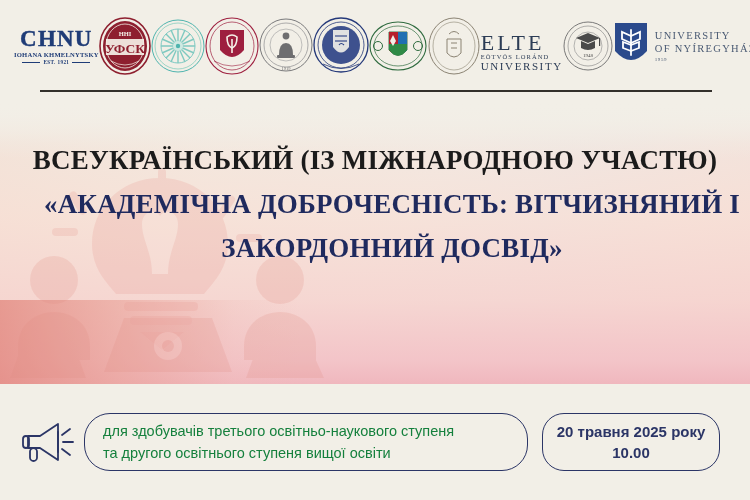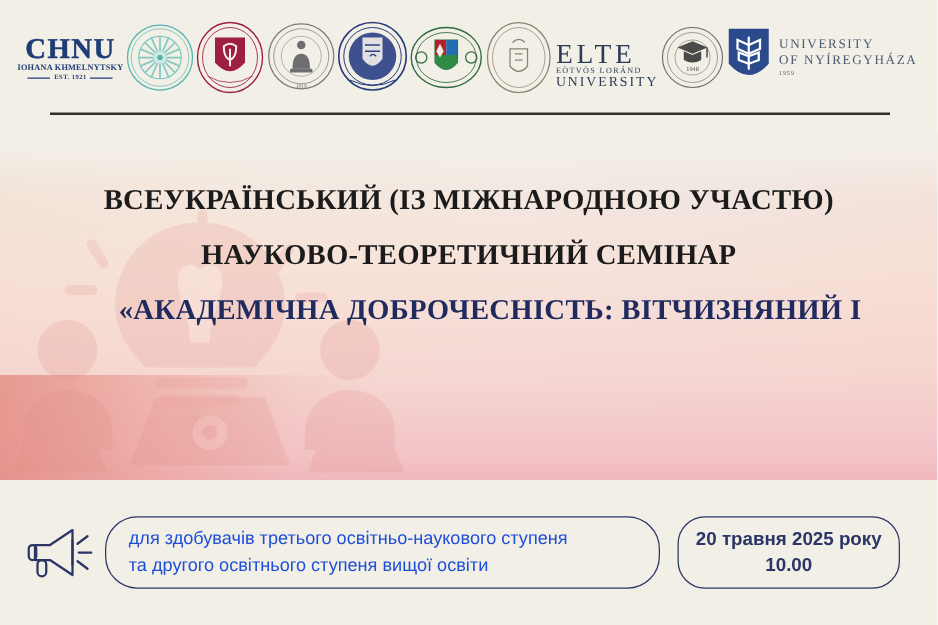--- a/index.html
+++ b/index.html
@@ -196,21 +196,21 @@
     position: absolute;
     left: 0;
     top: 138px;
     width: 750px;
     z-index: 4;
     text-align: center;
   }
   .title-line {
     font-family: "Liberation Serif", serif;
     font-weight: bold;
-    font-size: 23px;
+    font-size: 27px;
     letter-spacing: 0.2px;
     line-height: 44px;
     white-space: nowrap;
   }
   .title-dark { color: #1b1b1b; }
   .title-navy { color: #1f2a5e; padding-left: 34px; }
 
   
   .bottom-bar {
     position: absolute;
@@ -237,21 +237,21 @@
     border-radius: 26px;
     box-sizing: border-box;
     display: flex;
     flex-direction: column;
     justify-content: center;
     padding: 6px 18px;
   }
   .audience-box div {
     font-family: "Liberation Sans", sans-serif;
     font-size: 14.5px;
-    color: #1d4ed8;
+    color: #15803d;
     line-height: 22px;
     white-space: nowrap;
   }
   .date-box {
     flex: 0 0 auto;
     margin-left: 14px;
     width: 178px;
     min-height: 58px;
     border: 1.4px solid #2b3566;
     border-radius: 22px;
@@ -321,20 +321,31 @@
         <div class="chnu-main">CHNU</div>
         <div class="chnu-sub">IOHANA KHMELNYTSKY</div>
         <div class="chnu-est">
           <span class="bar"></span>
           <span class="yr">EST. 1921</span>
           <span class="bar"></span>
         </div>
       </div>
     </div>
 
+    <div class="logo">
+      <svg width="52" height="58" viewBox="0 0 52 58">
+        <ellipse cx="26" cy="29" rx="25" ry="28" fill="none" stroke="#8e1f2f" stroke-width="1.6"></ellipse>
+        <ellipse cx="26" cy="29" rx="22" ry="25" fill="#8e1f2f"></ellipse>
+        <ellipse cx="26" cy="29" rx="19" ry="22" fill="none" stroke="#f3efe6" stroke-width="0.8"></ellipse>
+        <path d="M7 22 L45 22 L45 38 L7 38 Z" fill="#f5f1e8" opacity="0.92"></path>
+        <text x="26" y="19" font-family="Liberation Serif, serif" font-size="6.5" font-weight="bold" fill="#f5f1e8" text-anchor="middle">ННІ</text>
+        <text x="26" y="36" font-family="Liberation Serif, serif" font-size="13.5" font-weight="bold" fill="#8e1f2f" text-anchor="middle">УФСК</text>
+        <path d="M12 44 Q26 52 40 44" fill="none" stroke="#f5f1e8" stroke-width="0.7"></path>
+      </svg>
+    </div>
 
     <div class="logo">
       <svg width="54" height="56" viewBox="0 0 54 56">
         <circle cx="27" cy="28" r="26" fill="none" stroke="#4fb4ae" stroke-width="1"></circle>
         <circle cx="27" cy="28" r="23" fill="none" stroke="#79c8b8" stroke-width="0.7"></circle>
         <circle cx="27" cy="28" r="17" fill="none" stroke="#6fc4bd" stroke-width="0.9"></circle>
         <g stroke="#7fc9c0" stroke-width="1.4">
           <line x1="27" y1="11" x2="27" y2="45"></line>
           <line x1="10" y1="28" x2="44" y2="28"></line>
           <line x1="15" y1="16" x2="39" y2="40"></line>
@@ -455,22 +466,22 @@
         <div class="nw-est">1959</div>
       </div>
     </div>
 
   </div>
 
   <div class="divider"></div>
 
   <div class="titles">
     <div class="title-line title-dark">ВСЕУКРАЇНСЬКИЙ (ІЗ МІЖНАРОДНОЮ УЧАСТЮ)</div>
-    <div class="title-line title-dark">НАУКОВО-ТЕОРЕТИЧНИЙ СЕМІНАР</div>
     <div class="title-line title-navy">«АКАДЕМІЧНА ДОБРОЧЕСНІСТЬ: ВІТЧИЗНЯНИЙ І</div>
+    <div class="title-line title-navy">ЗАКОРДОННИЙ ДОСВІД»</div>
   </div>
 
   <div class="bottom-bar">
 
     <svg class="megaphone" viewBox="0 0 58 48">
       <g fill="none" stroke="#2b3566" stroke-width="1.8" stroke-linejoin="round" stroke-linecap="round">
         <path d="M8 18 L8 30 L20 30 L38 42 L38 6 L20 18 Z"></path>
         <rect x="3" y="18" width="6" height="12" rx="3"></rect>
         <rect x="10" y="30" width="7" height="13" rx="3.5"></rect>
         <line x1="38" y1="14" x2="38" y2="34"></line>

